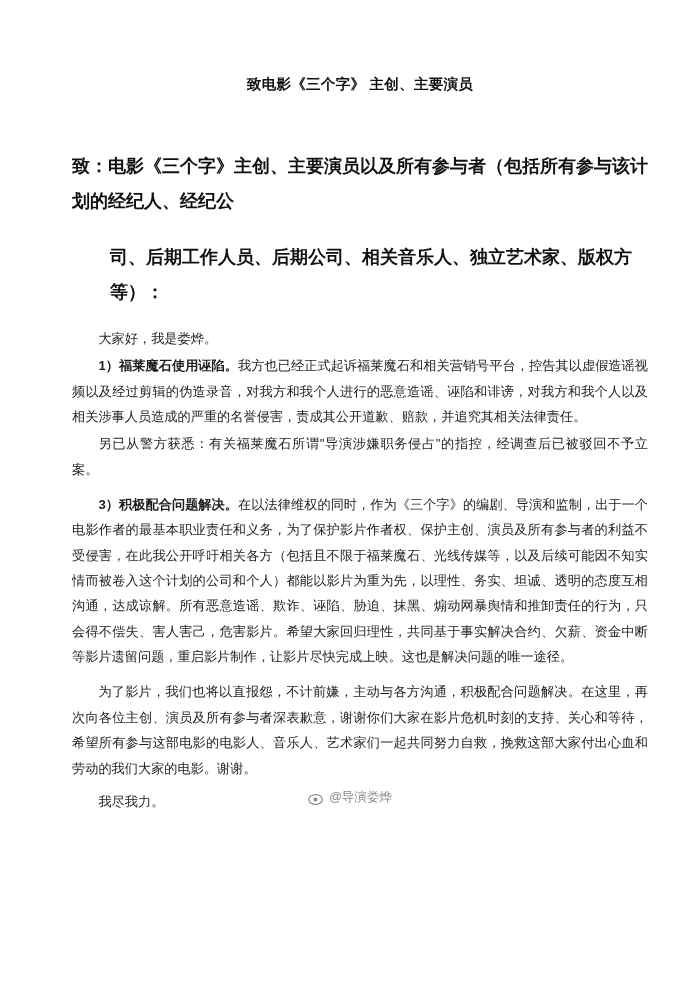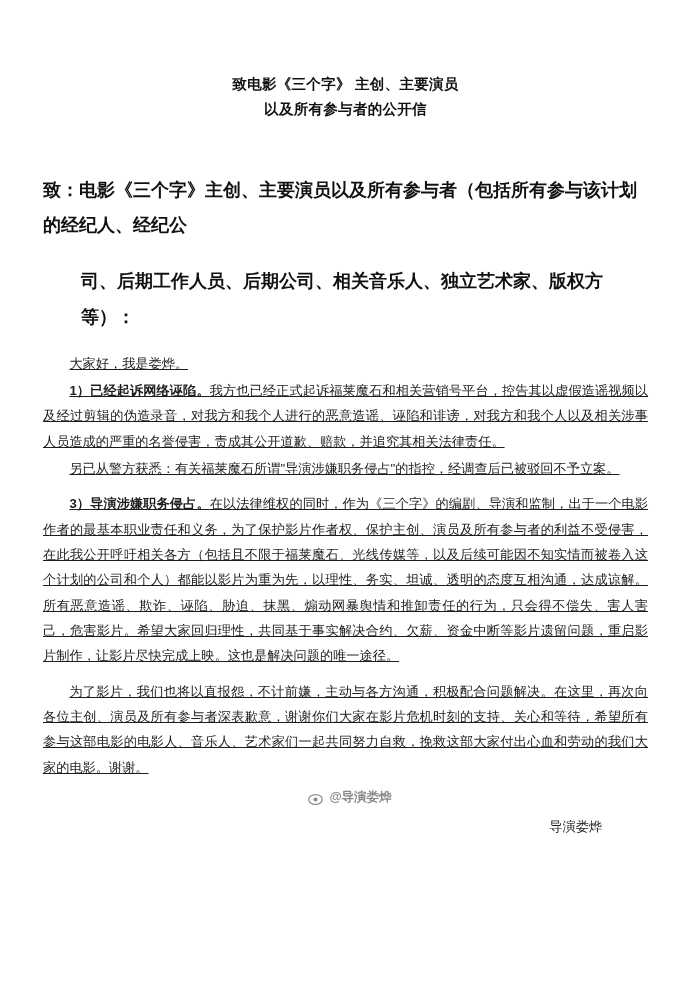--- a/index.html
+++ b/index.html
@@ -12,21 +12,21 @@
     background: #ffffff;
     font-family: "Liberation Sans", "DejaVu Sans", sans-serif;
     color: #1a1a1a;
     position: relative;
     overflow: hidden;
   }
   .page {
     width: 700px;
     height: 820px;
     box-sizing: border-box;
-    padding: 72px 52px 0 43px;
+    padding: 72px 52px 0 72px;
     position: relative;
   }
   .title-block {
     text-align: center;
     margin-bottom: 52px;
   }
   .title-line {
     font-size: 14.5px;
     font-weight: bold;
     letter-spacing: 0.3px;
@@ -51,21 +51,20 @@
   p {
     margin: 0 0 2px 0;
     font-size: 13.2px;
     line-height: 1.92;
     text-align: justify;
     text-justify: inter-ideograph;
     color: #1d1d1d;
   }
   .indent {
     text-indent: 2em;
-    text-decoration: underline;
   }
   .para-gap {
     margin-bottom: 10px;
   }
   .bold {
     font-weight: bold;
   }
   .sign-block {
     margin-top: 34px;
     text-align: right;
@@ -80,60 +79,58 @@
     position: absolute;
     left: 0;
     right: 0;
     bottom: 14px;
     display: flex;
     justify-content: center;
     align-items: center;
     gap: 6px;
     color: #8a8a8a;
     font-size: 12.5px;
-    font-weight: bold;
   }
   .weibo-eye {
     width: 15px;
     height: 15px;
     display: inline-block;
     position: relative;
     top: 2px;
   }
   .closing-gap {
     margin-top: 8px;
   }
 </style>
 </head>
 <body>
 
 <div class="page">
 
   <div class="title-block">
     <div class="title-line">致电影《三个字》 主创、主要演员</div>
-    <div class="title-line">以及所有参与者的公开信</div>
   </div>
 
   <div class="salutation">
     <span class="sal-label">致：</span><span>电影《三个字》主创、主要演员以及所有参与者（包括所有参与该计划的经纪人、经纪公</span>
     <span class="sal-indent">司、后期工作人员、后期公司、相关音乐人、独立艺术家、版权方等）：</span>
   </div>
 
   <p class="indent">大家好，我是娄烨。</p>
 
-  <p class="indent"><span class="bold">1）</span><span class="bold">已经起诉网络诬陷。</span><span>我方也已经正式起诉福莱魔石和相关营销号平台，控告其以虚假造谣视频以及经过剪辑的伪造录音，对我方和我个人进行的恶意造谣、诬陷和诽谤，对我方和我个人以及相关涉事人员造成的严重的名誉侵害，责成其公开道歉、赔款，并追究其相关法律责任。</span></p>
+  <p class="indent"><span class="bold">1）</span><span class="bold">福莱魔石使用诬陷。</span><span>我方也已经正式起诉福莱魔石和相关营销号平台，控告其以虚假造谣视频以及经过剪辑的伪造录音，对我方和我个人进行的恶意造谣、诬陷和诽谤，对我方和我个人以及相关涉事人员造成的严重的名誉侵害，责成其公开道歉、赔款，并追究其相关法律责任。</span></p>
   <p class="indent para-gap">另已从警方获悉：有关福莱魔石所谓"导演涉嫌职务侵占"的指控，经调查后已被驳回不予立案。</p>
 
 
-  <p class="indent para-gap"><span class="bold">3）</span><span class="bold">导演涉嫌职务侵占。</span><span>在以法律维权的同时，作为《三个字》的编剧、导演和监制，出于一个电影作者的最基本职业责任和义务，为了保护影片作者权、保护主创、演员及所有参与者的利益不受侵害，在此我公开呼吁相关各方（包括且不限于福莱魔石、光线传媒等，以及后续可能因不知实情而被卷入这个计划的公司和个人）都能以影片为重为先，以理性、务实、坦诚、透明的态度互相沟通，达成谅解。所有恶意造谣、欺诈、诬陷、胁迫、抹黑、煽动网暴舆情和推卸责任的行为，只会得不偿失、害人害己，危害影片。希望大家回归理性，共同基于事实解决合约、欠薪、资金中断等影片遗留问题，重启影片制作，让影片尽快完成上映。这也是解决问题的唯一途径。</span></p>
+  <p class="indent para-gap"><span class="bold">3）</span><span class="bold">积极配合问题解决。</span><span>在以法律维权的同时，作为《三个字》的编剧、导演和监制，出于一个电影作者的最基本职业责任和义务，为了保护影片作者权、保护主创、演员及所有参与者的利益不受侵害，在此我公开呼吁相关各方（包括且不限于福莱魔石、光线传媒等，以及后续可能因不知实情而被卷入这个计划的公司和个人）都能以影片为重为先，以理性、务实、坦诚、透明的态度互相沟通，达成谅解。所有恶意造谣、欺诈、诬陷、胁迫、抹黑、煽动网暴舆情和推卸责任的行为，只会得不偿失、害人害己，危害影片。希望大家回归理性，共同基于事实解决合约、欠薪、资金中断等影片遗留问题，重启影片制作，让影片尽快完成上映。这也是解决问题的唯一途径。</span></p>
 
   <p class="indent closing-gap">为了影片，我们也将以直报怨，不计前嫌，主动与各方沟通，积极配合问题解决。在这里，再次向各位主创、演员及所有参与者深表歉意，谢谢你们大家在影片危机时刻的支持、关心和等待，希望所有参与这部电影的电影人、音乐人、艺术家们一起共同努力自救，挽救这部大家付出心血和劳动的我们大家的电影。谢谢。</p>
+  <p class="indent closing-gap">我尽我力。</p>
 
   <div class="sign-block">
-    <div class="sign-line">导演娄烨</div>
   </div>
 
   <div class="watermark">
     <span class="weibo-eye">
       <svg viewBox="0 0 16 16" width="15" height="15" aria-hidden="true">
         <ellipse cx="8" cy="8" rx="7.2" ry="5.2" fill="none" stroke="#8a8a8a" stroke-width="1.3"></ellipse>
         <circle cx="8" cy="8" r="2.2" fill="#8a8a8a"></circle>
       </svg>
     </span>
     <span>@导演娄烨</span>

